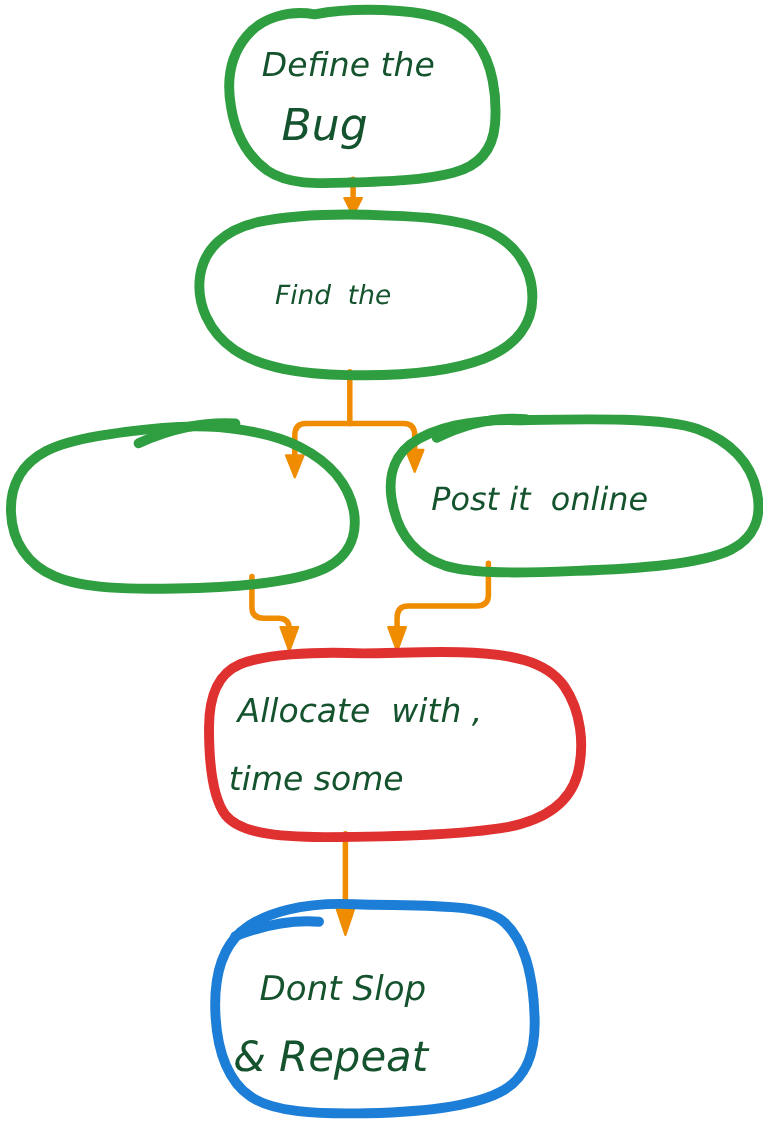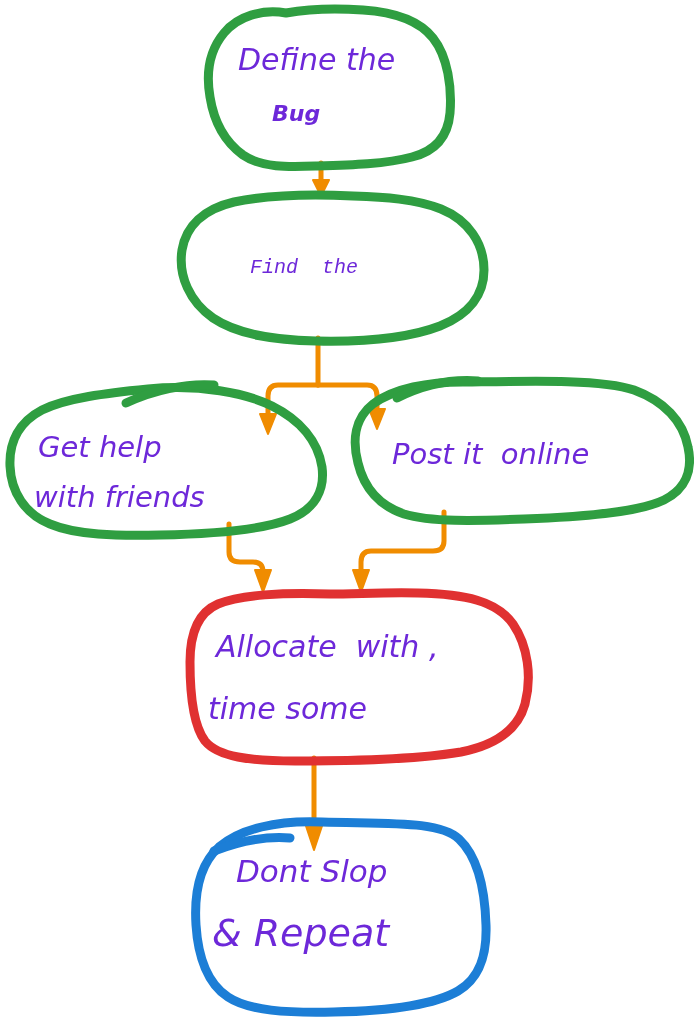--- a/index.html
+++ b/index.html
@@ -44,21 +44,21 @@
   }
 </style>
 <style>
   .blob { stroke-width: 9px; }
   .blob-green { stroke: #2f9e41; }
   .blob-red   { stroke: #e03131; }
   .blob-blue  { stroke: #1c7ed6; }
   .conn-stroke { stroke: #f08c00; stroke-width: 5px; fill: none; }
   .conn-head   { fill: #f08c00; stroke: #f08c00; stroke-width: 2px; }
   #board { background: #ffffff; }
-  .node-label .line { color: #6d28d9; }
+  .node-label .line { color: #14532d; }
 </style></head>
 <body>
 
 <div id="board">
 
   <svg class="layer" viewBox="0 0 694 1024" aria-hidden="true">
 
     <g id="connectors-group" fill="none" stroke-linecap="round" stroke-linejoin="round" stroke-width="5">
 
       <g>
@@ -163,39 +163,35 @@
                C480,978 487,955 486,925
                C485,891 478,857 459,839
                C440,821 392,824 322,822 Z"></path>
 
       <path class="blob blob-blue" d="M214,851 C240,841 266,836 290,838"></path>
     </g>
   </svg>
 
   <div class="node-label" style="left:232px; top:24px; width:200px; height:126px;">
     <span class="line" style="font-size:30px; line-height:54px; margin-left:6px;">Define the</span>
-    <span class="line" style="font-size:22px; line-height:54px; margin-left:40px;font-weight:bold;">Bug</span>
+    <span class="line" style="font-size:40px; line-height:54px; margin-left:24px;">Bug</span>
   </div>
 
   <div class="node-label" style="left:236px; top:212px; width:210px; height:112px;">
-    <span class="line" style="font-size:20px; line-height:50px; margin-left:14px;font-family:Liberation Mono, monospace;">Find  the</span>
+    <span class="line" style="font-size:24px; line-height:50px; margin-left:14px;">Find  the</span>
   </div>
 
-  <div class="node-label" style="left:34px; top:420px; width:250px; height:104px;">
-    <span class="line" style="font-size:29px; line-height:50px; margin-left:4px;">Get help</span>
-    <span class="line" style="font-size:29px; line-height:50px; margin-left:0px;">with friends</span>
-  </div>
 
   <div class="node-label" style="left:392px; top:432px; width:270px; height:44px;">
     <span class="line" style="font-size:29px; line-height:44px;">Post it  online</span>
   </div>
 
   <div class="node-label" style="left:208px; top:612px; width:300px; height:132px;">
     <span class="line" style="font-size:30px; line-height:62px; margin-left:8px;">Allocate  with ,</span>
     <span class="line" style="font-size:30px; line-height:62px; margin-left:0px;">time some</span>
   </div>
 
-  <div class="node-label" style="left:228px; top:840px; width:240px; height:124px;">
+  <div class="node-label" style="left:228px; top:868px; width:240px; height:124px;">
     <span class="line" style="font-size:31px; line-height:62px; margin-left:8px;">Dont Slop</span>
     <span class="line" style="font-size:38px; line-height:62px; margin-left:-16px;">&amp; Repeat</span>
   </div>
 
 </div>
 
 </body></html>

